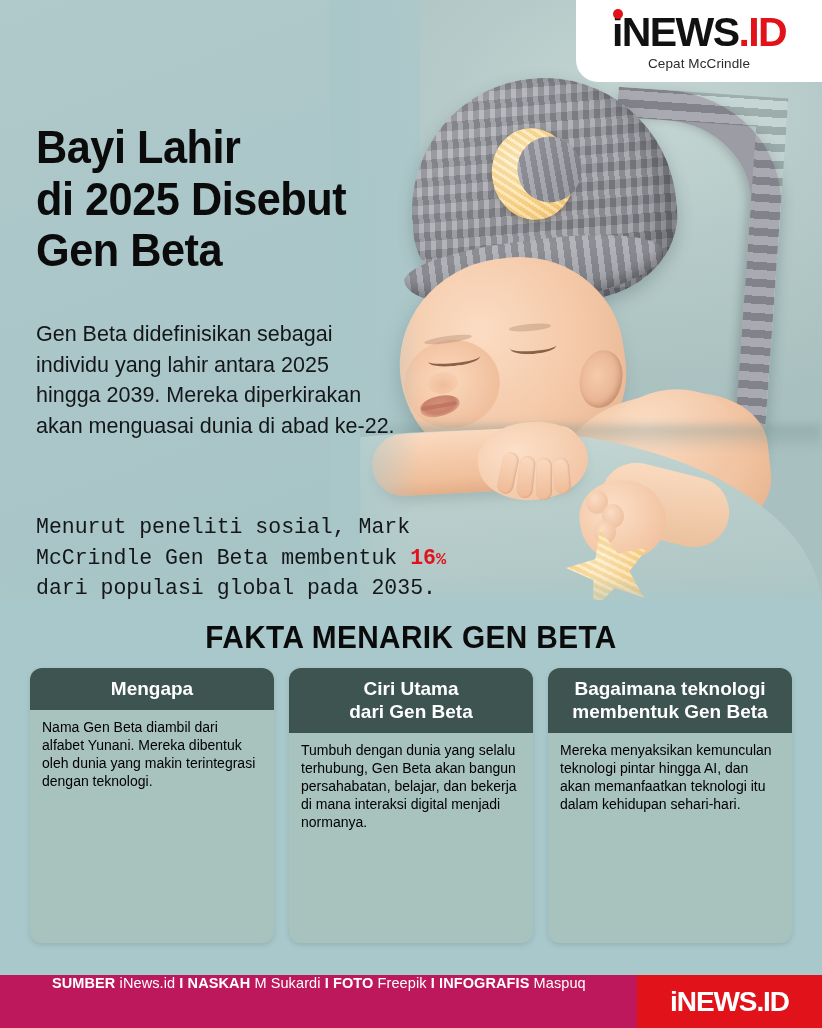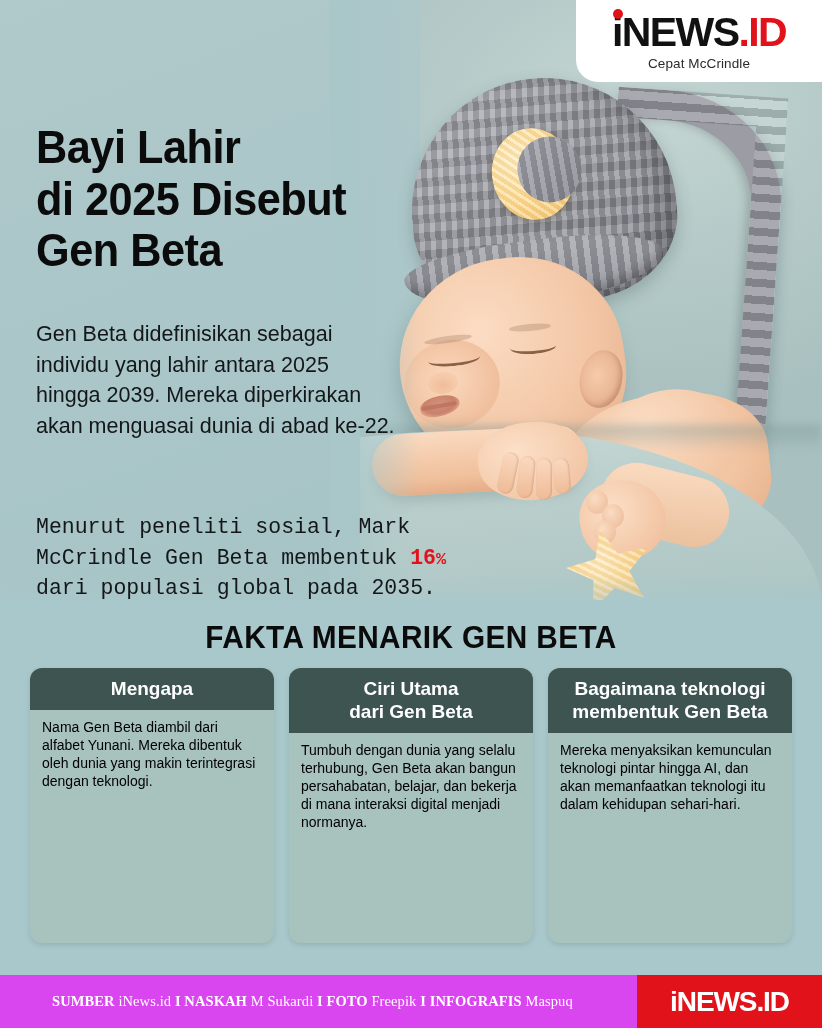--- a/index.html
+++ b/index.html
@@ -302,21 +302,21 @@
     color:#000000;
     flex:1;
   }
 
   
   .footer{
     position:absolute;left:0;bottom:0;width:822px;height:53px;
     display:flex;z-index:30;
   }
   .footer-left{
-    flex:1;background:#d946ef;display:flex;align-items:center;font-family:Liberation Serif, serif;
+    flex:1;background:#be185d;display:flex;
   }
   .footer-text{
     color:#ffffff;font-size:14.5px;margin-left:52px;letter-spacing:.1px;
     white-space:nowrap;
   }
   .footer-text b{font-weight:bold;}
   .footer-text .sep{font-weight:bold;}
   .footer-right{
     width:185px;background:#e1121a;
     display:flex;align-items:center;justify-content:center;

